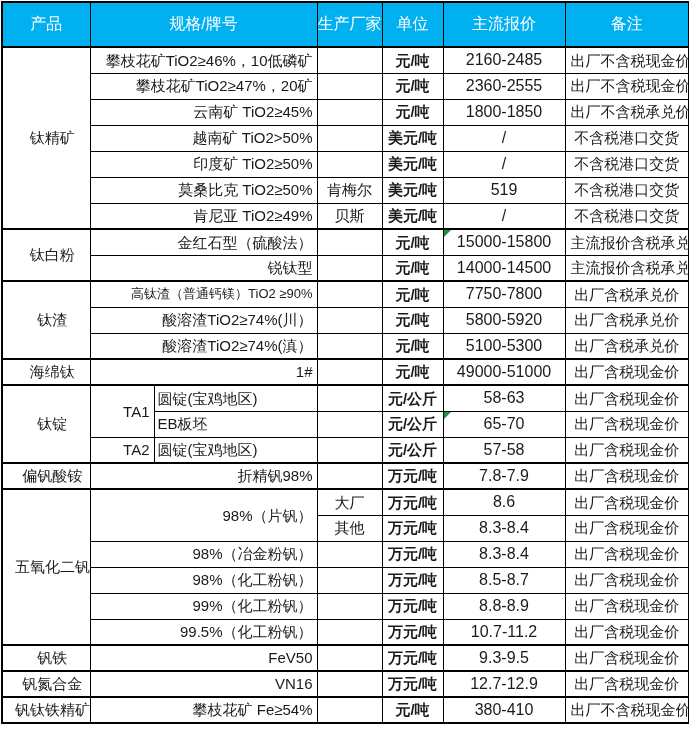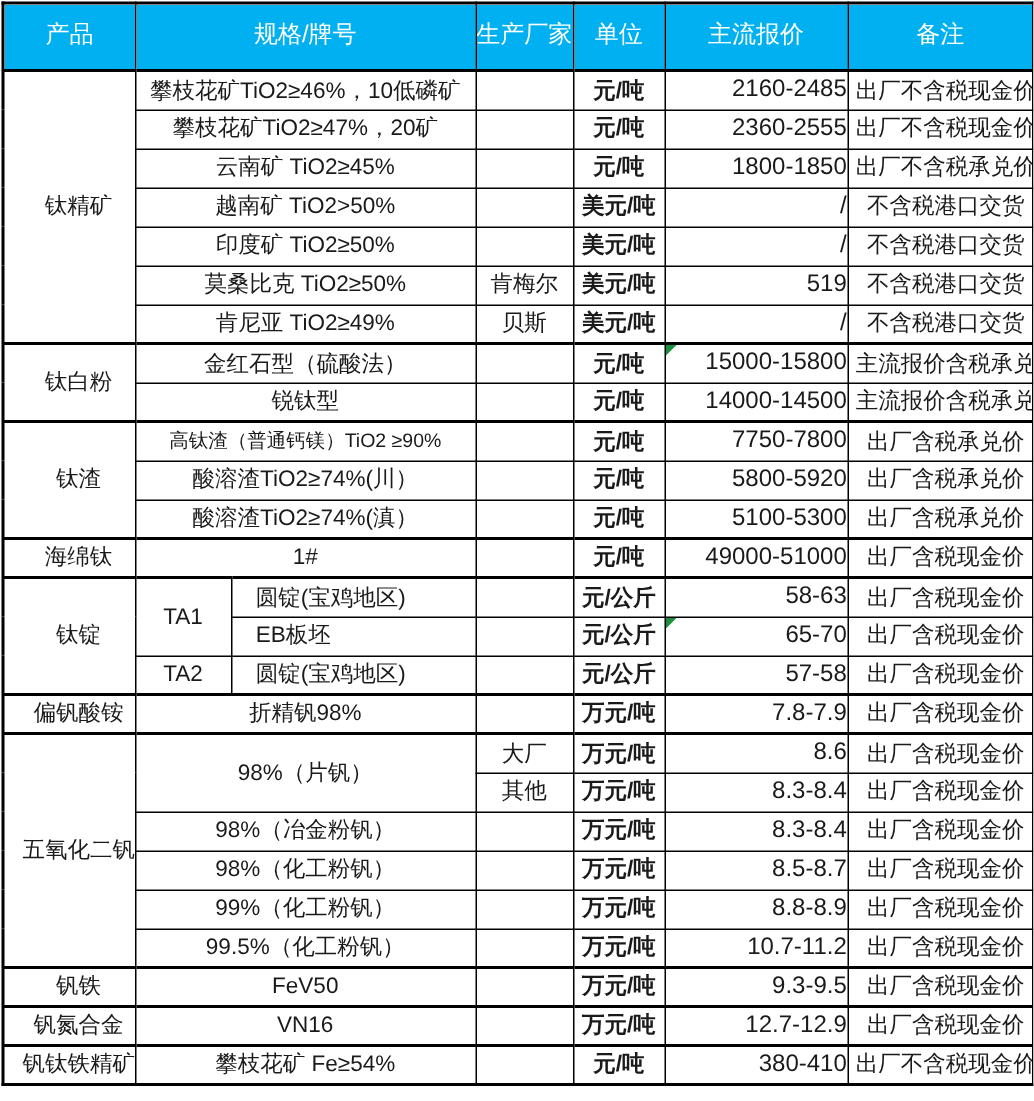--- a/index.html
+++ b/index.html
@@ -7,26 +7,26 @@
         font-family:"Liberation Sans","DejaVu Sans",sans-serif;color:#1a1a1a;}
   table.price-table{border-collapse:collapse;table-layout:fixed;width:687px;margin:1px 0 0 1px;
         border:2px solid #000;}
   td,th{border:1px solid #000;overflow:hidden;white-space:nowrap;vertical-align:middle;
         font-size:15px;line-height:1.15;padding:0;}
   thead tr{height:45px;padding-left:32px;}
   tbody tr{height:26px;}
   th{background:#00B0F0;color:#ffffff;font-weight:500;font-size:16px;text-align:center;
      border-bottom:2px solid #000;}
   .c-prod{text-align:center;padding-left:12px;}
-  .c-spec{text-align:center;padding:0 4px;}
-  .c-spec2{text-align:left;padding:0 16px;}
+  .c-spec{text-align:right;padding:0 4px;}
+  .c-spec2{text-align:left;padding:0 3px;}
   .c-mfr{text-align:center;margin-top:40px;}
   .c-unit{text-align:center;font-weight:bold;}
-  .c-price{text-align:right;font-size:16px;position:relative;}
-  .c-note{text-align:right;padding:0 5px;}
+  .c-price{text-align:center;font-size:16px;position:relative;}
+  .c-note{text-align:center;padding:0 5px;}
   tr.group-start td{border-top:2px solid #000;}
   .shrink{font-size:13px;}
   .marker{position:absolute;top:0;left:0;width:0;height:0;
           border-top:7px solid #1E8F3E;border-right:7px solid transparent;}
 </style>
 </head>
 <body>
 
 <div class="page">
 <table class="price-table">

